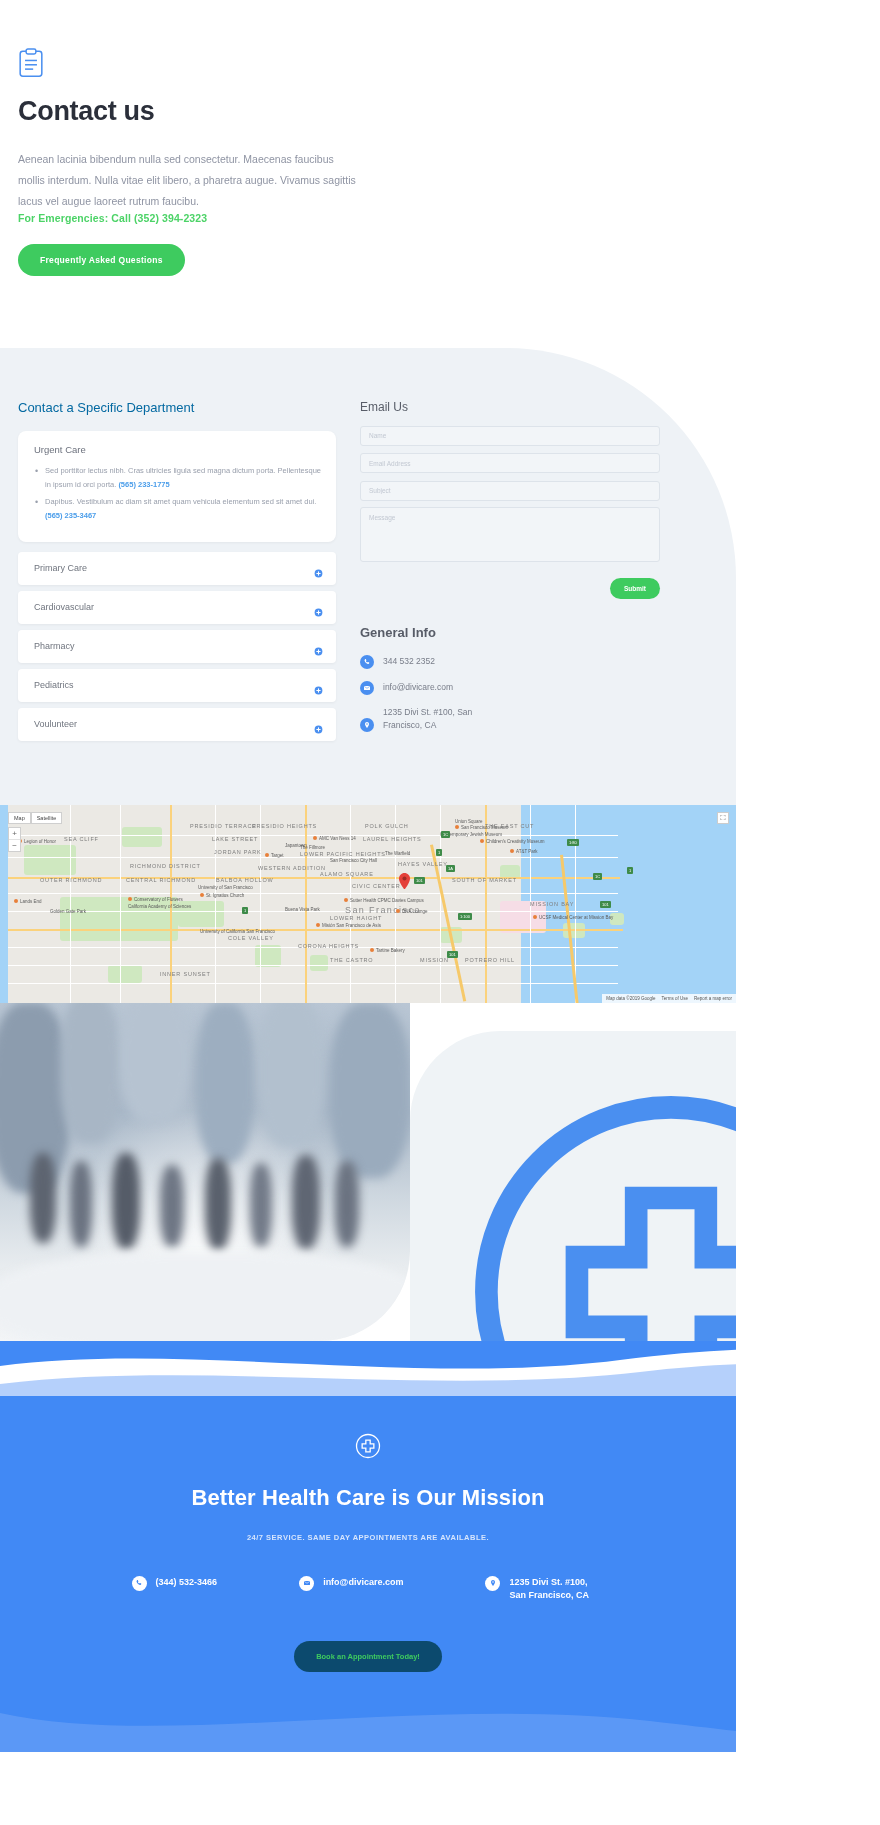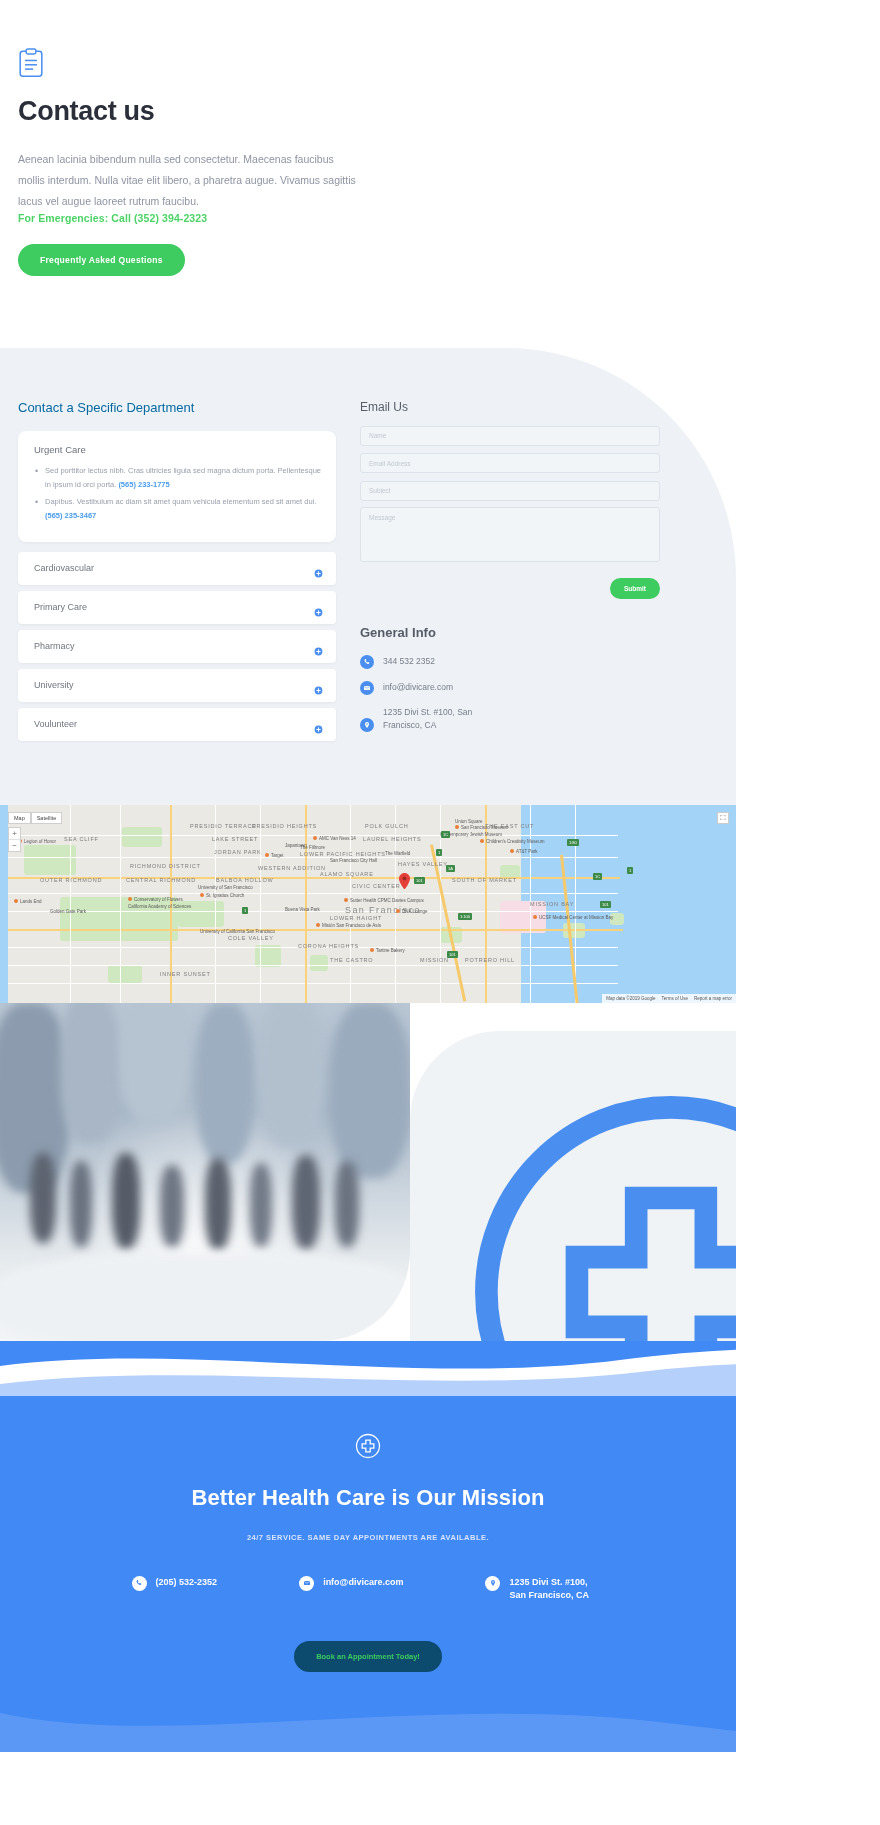--- a/index.html
+++ b/index.html
@@ -293,51 +293,51 @@
             <li>
               <span>Sed porttitor lectus nibh. Cras ultricies ligula sed magna dictum porta. Pellentesque in ipsum id orci porta. </span><span class="phone-link">(565) 233-1775</span>
             </li>
             <li>
               <span>Dapibus. Vestibulum ac diam sit amet quam vehicula elementum sed sit amet dui. </span><span class="phone-link">(565) 235-3467</span>
             </li>
           </ul>
         </div>
 
         <div class="acc-row">
-          <span class="lbl">Cardiovascular</span>
+          <span class="lbl">Primary Care</span>
           <span class="dot-icon">
             <svg viewBox="0 0 12 12">
                 <circle cx="6" cy="6" r="5.2" fill="#4a8ff0"></circle>
                 <rect x="3.2" y="5.3" width="5.6" height="1.4" fill="#fff"></rect>
                 <rect x="5.3" y="3.2" width="1.4" height="5.6" fill="#fff"></rect>
               </svg>
           </span>
         </div>
         <div class="acc-row">
-          <span class="lbl">Primary Care</span>
+          <span class="lbl">Cardiovascular</span>
           <span class="dot-icon">
             <svg viewBox="0 0 12 12">
                 <circle cx="6" cy="6" r="5.2" fill="#4a8ff0"></circle>
                 <rect x="3.2" y="5.3" width="5.6" height="1.4" fill="#fff"></rect>
                 <rect x="5.3" y="3.2" width="1.4" height="5.6" fill="#fff"></rect>
               </svg>
           </span>
         </div>
         <div class="acc-row">
           <span class="lbl">Pharmacy</span>
           <span class="dot-icon">
             <svg viewBox="0 0 12 12">
                 <circle cx="6" cy="6" r="5.2" fill="#4a8ff0"></circle>
                 <rect x="3.2" y="5.3" width="5.6" height="1.4" fill="#fff"></rect>
                 <rect x="5.3" y="3.2" width="1.4" height="5.6" fill="#fff"></rect>
               </svg>
           </span>
         </div>
         <div class="acc-row">
-          <span class="lbl">University</span>
+          <span class="lbl">Pediatrics</span>
           <span class="dot-icon">
             <svg viewBox="0 0 12 12">
                 <circle cx="6" cy="6" r="5.2" fill="#4a8ff0"></circle>
                 <rect x="3.2" y="5.3" width="5.6" height="1.4" fill="#fff"></rect>
                 <rect x="5.3" y="3.2" width="1.4" height="5.6" fill="#fff"></rect>
               </svg>
           </span>
         </div>
         <div class="acc-row">
           <span class="lbl">Voulunteer</span>
@@ -582,21 +582,21 @@
       <h2 class="h-footer">Better Health Care is Our Mission</h2>
       <p class="sub-footer">24/7 SERVICE. SAME DAY APPOINTMENTS ARE AVAILABLE.</p>
 
       <div class="f-contacts">
         <div class="f-row">
           <span class="f-icon">
             <svg viewBox="0 0 16 16" fill="#4189f5">
                 <path d="M4.2 2.2c.5-.4 1.2-.3 1.5.3l1 1.8c.3.5.1 1.1-.4 1.4l-.7.4c.4 1.3 1.6 2.5 2.9 2.9l.4-.7c.3-.5.9-.7 1.4-.4l1.8 1c.6.3.7 1 .3 1.5l-.9 1c-.4.5-1 .6-1.6.5C6.6 11 4.3 8.7 3.2 5.3c-.2-.6 0-1.2.4-1.6l.6-1.5z"></path>
               </svg>
           </span>
-          <span class="f-text">(205) 532-2352</span>
+          <span class="f-text">(344) 532-3466</span>
         </div>
         <div class="f-row">
           <span class="f-icon">
             <svg viewBox="0 0 16 16" fill="#4189f5">
                 <rect x="2" y="4" width="12" height="8" rx="1.2"></rect>
                 <path d="M2.6 4.8 8 8.6l5.4-3.8" stroke="#fff" stroke-width="1.1" fill="none"></path>
               </svg>
           </span>
           <span class="f-text">info@divicare.com</span>
         </div>

